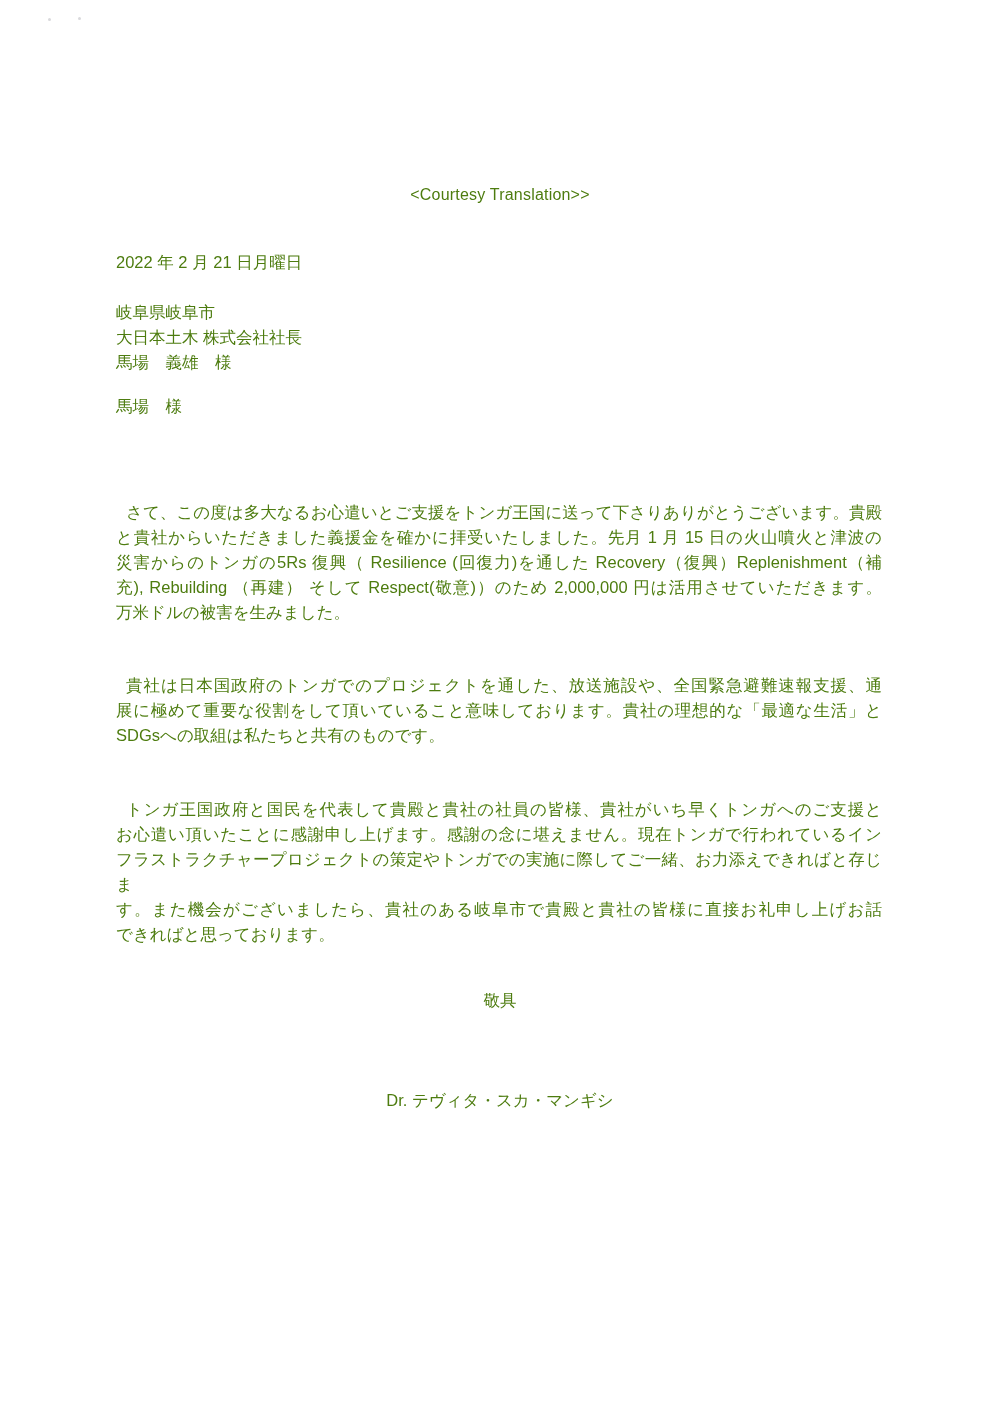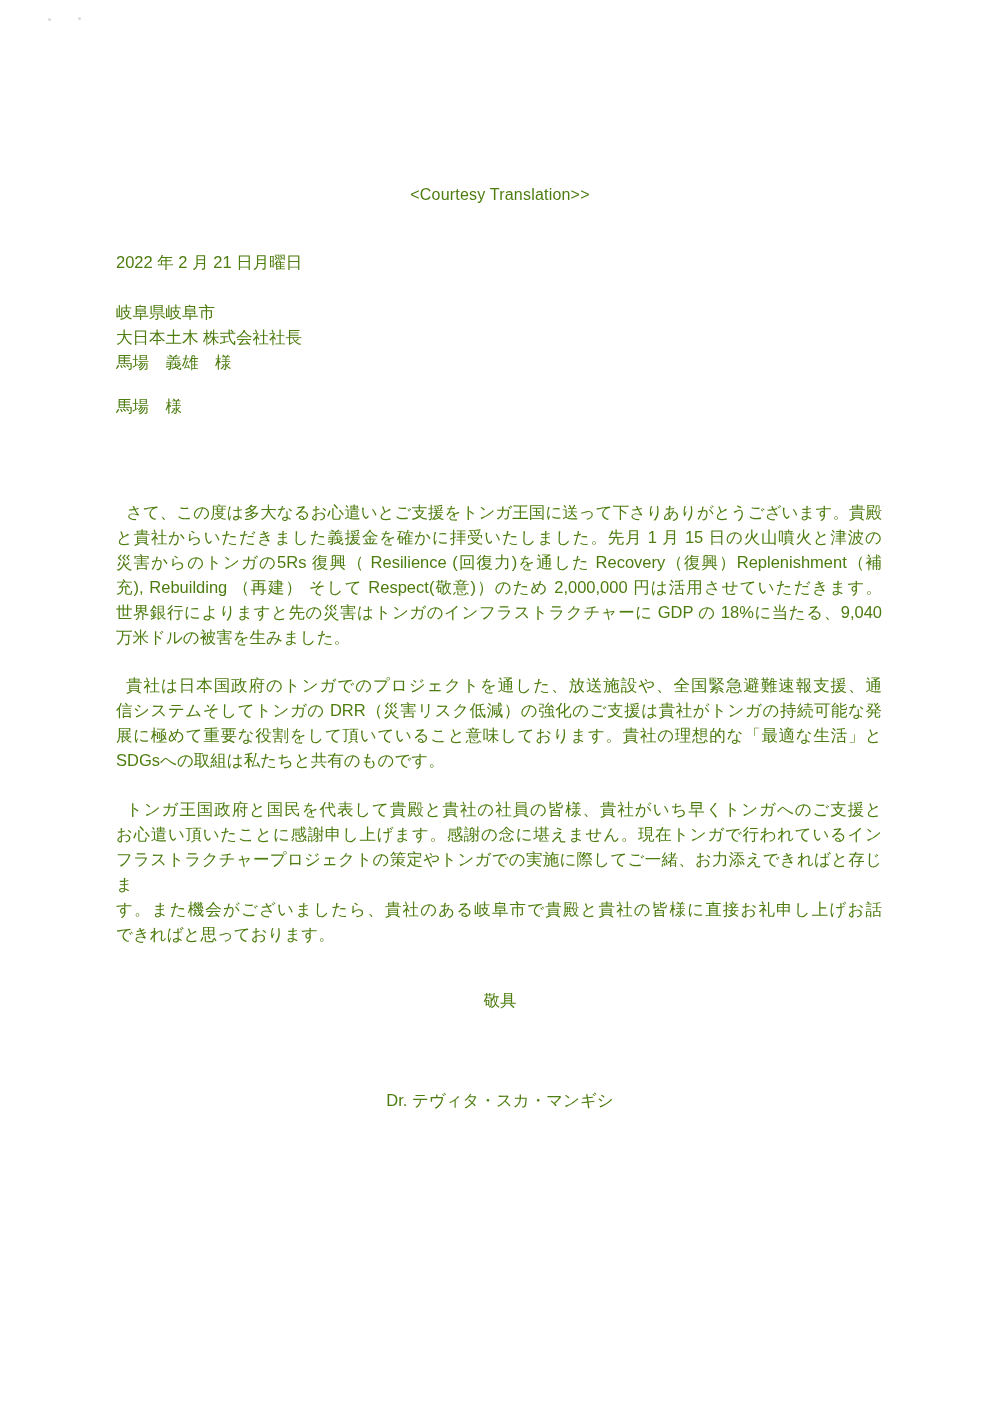--- a/index.html
+++ b/index.html
@@ -81,27 +81,25 @@
   </div>
 
   <div class="abs salutation-line">馬場　様</div>
 
 
   <div class="abs para p1">
     <div class="line j indent">さて、この度は多大なるお心遣いとご支援をトンガ王国に送って下さりありがとうございます。貴殿</div>
     <div class="line j">と貴社からいただきました義援金を確かに拝受いたしました。先月 1 月 15 日の火山噴火と津波の</div>
     <div class="line j">災害からのトンガの5Rs 復興（ Resilience (回復力)を通した Recovery（復興）Replenishment（補</div>
     <div class="line j">充), Rebuilding （再建） そして Respect(敬意)）のため 2,000,000 円は活用させていただきます。</div>
-    <div class="line j">世界銀行によりますと先の災害はトンガのインフラストラクチャーに GDP の 18%に当たる、9,040</div>
     <div class="line last">万米ドルの被害を生みました。</div>
   </div>
 
   <div class="abs para p2">
     <div class="line j indent">貴社は日本国政府のトンガでのプロジェクトを通した、放送施設や、全国緊急避難速報支援、通</div>
-    <div class="line j">信システムそしてトンガの DRR（災害リスク低減）の強化のご支援は貴社がトンガの持続可能な発</div>
     <div class="line j">展に極めて重要な役割をして頂いていること意味しております。貴社の理想的な「最適な生活」と</div>
     <div class="line last">SDGsへの取組は私たちと共有のものです。</div>
   </div>
 
   <div class="abs para p3">
     <div class="line j indent">トンガ王国政府と国民を代表して貴殿と貴社の社員の皆様、貴社がいち早くトンガへのご支援と</div>
     <div class="line j">お心遣い頂いたことに感謝申し上げます。感謝の念に堪えません。現在トンガで行われているイン</div>
     <div class="line j">フラストラクチャープロジェクトの策定やトンガでの実施に際してご一緒、お力添えできればと存じま</div>
     <div class="line j">す。また機会がございましたら、貴社のある岐阜市で貴殿と貴社の皆様に直接お礼申し上げお話</div>
     <div class="line last">できればと思っております。</div>

